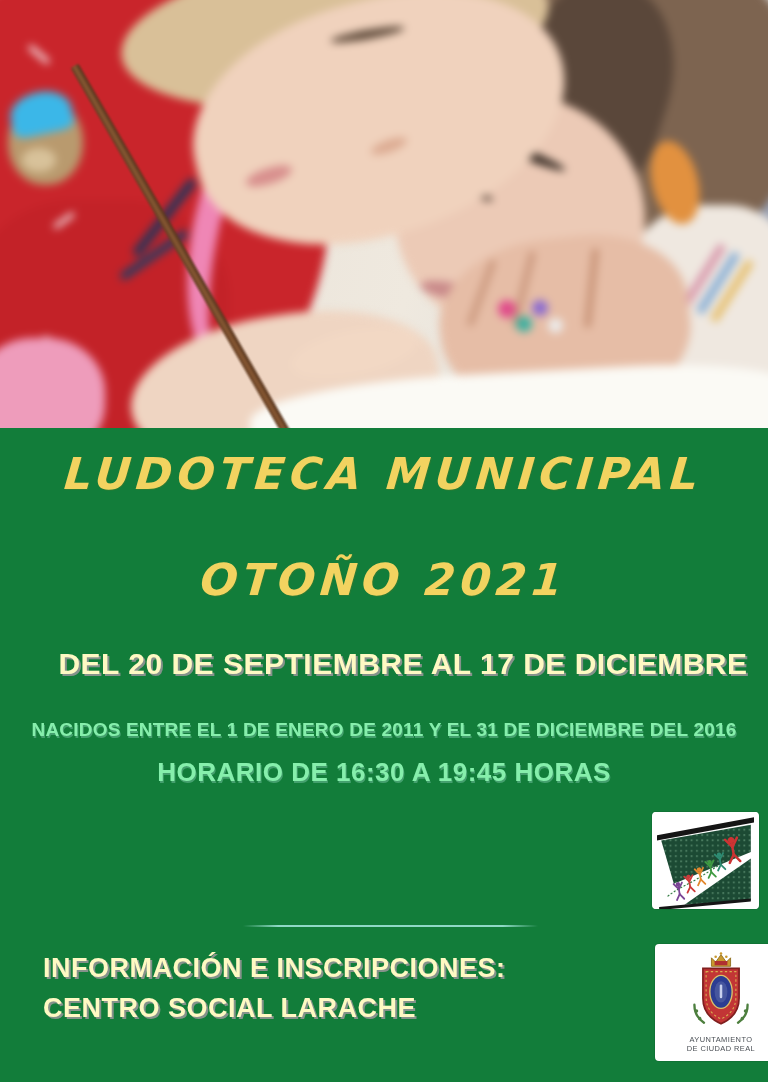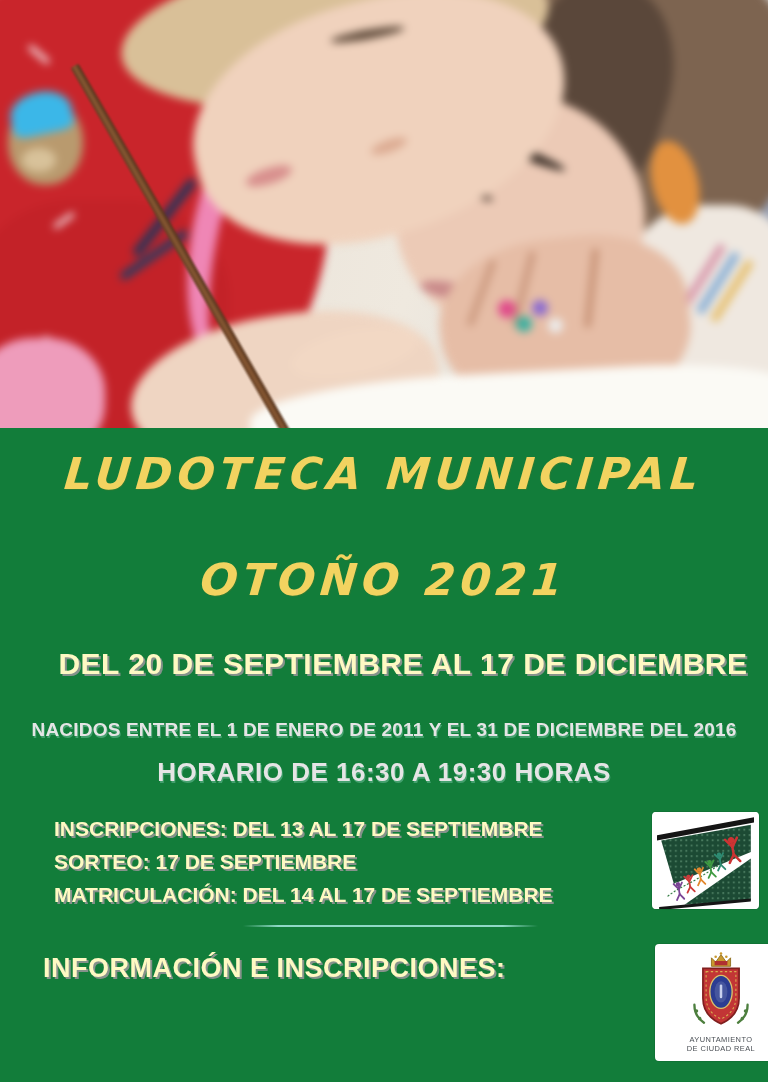--- a/index.html
+++ b/index.html
@@ -20,21 +20,21 @@
     width:768px;text-align:center;color:#f2d360;
     font-family:"DejaVu Sans","Liberation Sans",sans-serif;
     font-style:italic;font-weight:bold;font-size:44px;letter-spacing:5px;
     transform:skewX(-5deg);white-space:nowrap;
     text-shadow:1px 1px 0 rgba(90,120,40,.35);
   }
   .t1{top:20px;}
   .t2{top:126px;}
   .ln{white-space:nowrap;font-weight:bold;}
   .white-pink{color:#fef9c3;text-shadow:2px 2px 0 rgba(228,164,206,.55);padding-left:19px;}
-  .mint{color:#e5e5e5;text-shadow:1px 2px 0 rgba(130,205,175,.45);}
+  .mint{color:#86efac;text-shadow:1px 2px 0 rgba(130,205,175,.45);}
   .center{width:768px;text-align:center;}
   .date-range{top:219px;font-size:30px;letter-spacing:.5px;}
   .eligibility{top:291px;font-size:19px;letter-spacing:.2px;}
   .schedule{top:329px;font-size:26px;letter-spacing:.5px;}
   .enroll{left:35px;top:384px;font-size:21px;line-height:33px;}
   .divider{left:243px;top:497px;width:295px;height:2px;
     background:linear-gradient(90deg,rgba(143,217,198,0),#8fd9c6 12%,#8fd9c6 88%,rgba(143,217,198,0));}
   .info{left:24px;top:520px;font-size:27px;line-height:40px;letter-spacing:.5px;}
   .logo-box{background:#fff;border-radius:4px;box-shadow:0 0 0 1px rgba(0,0,0,.08);}
   .pennant{left:652px;top:384px;width:107px;height:97px;}
@@ -110,27 +110,22 @@
     <div style="position:absolute;left:70px;top:66px;width:9px;height:432px;background:linear-gradient(to right,#5e3a20,#8a5a34 45%,#50301a);transform:rotate(-30deg);transform-origin:4px 0;filter:blur(1px);border-radius:2px;"></div>
   </div>
 
   <div class="green">
 
     <div class="abs title t1">LUDOTECA MUNICIPAL</div>
     <div class="abs title t2">OTOÑO 2021</div>
 
     <div class="abs ln center white-pink date-range">DEL 20 DE SEPTIEMBRE AL 17 DE DICIEMBRE</div>
     <div class="abs ln center mint eligibility">NACIDOS ENTRE EL 1 DE ENERO DE 2011 Y EL 31 DE DICIEMBRE DEL 2016</div>
-    <div class="abs ln center mint schedule">HORARIO DE 16:30 A 19:30 HORAS</div>
-
-    <div class="abs enroll">
-      <div class="ln white-pink">INSCRIPCIONES: DEL 13 AL 17 DE SEPTIEMBRE</div>
-      <div class="ln white-pink">SORTEO: 17 DE SEPTIEMBRE</div>
-      <div class="ln white-pink">MATRICULACIÓN: DEL 14 AL 17 DE SEPTIEMBRE</div>
-    </div>
+    <div class="abs ln center mint schedule">HORARIO DE 16:30 A 19:45 HORAS</div>
+
 
     <div class="abs logo-box pennant">
       <svg viewBox="0 0 100 92" width="107" height="97">
         <defs>
           <pattern id="dots" width="5" height="5" patternUnits="userSpaceOnUse">
             <rect width="5" height="5" fill="#1c4a34"></rect>
             <rect x="1" y="1" width="1.7" height="1.7" fill="#4d7f63"></rect>
           </pattern>
         </defs>
         <rect x="0" y="0" width="100" height="92" rx="3" fill="#ffffff"></rect>
@@ -195,20 +190,21 @@
               <line x1="0" y1="3" x2="3.5" y2="8"></line>
           </g>
         </g>
       </svg>
     </div>
 
     <div class="abs divider"></div>
 
     <div class="abs info">
       <div class="ln white-pink">INFORMACIÓN E INSCRIPCIONES:</div>
+      <div class="ln white-pink">CENTRO SOCIAL LARACHE</div>
     </div>
 
     <div class="abs logo-box crest">
       <svg viewBox="0 0 100 110" width="108" height="117">
         <rect x="0" y="0" width="100" height="110" fill="#ffffff"></rect>
 
         <path d="M41,21 v-8 l4,4 l5,-7 l5,7 l4,-4 v8 z" fill="#c9992e" stroke="#8a6a1a" stroke-width="0.8"></path>
         <rect x="44" y="16" width="12" height="4" fill="#b03030"></rect>
         <circle cx="45" cy="12" r="1.2" fill="#c9992e"></circle>
           <circle cx="50" cy="9" r="1.2" fill="#c9992e"></circle>

